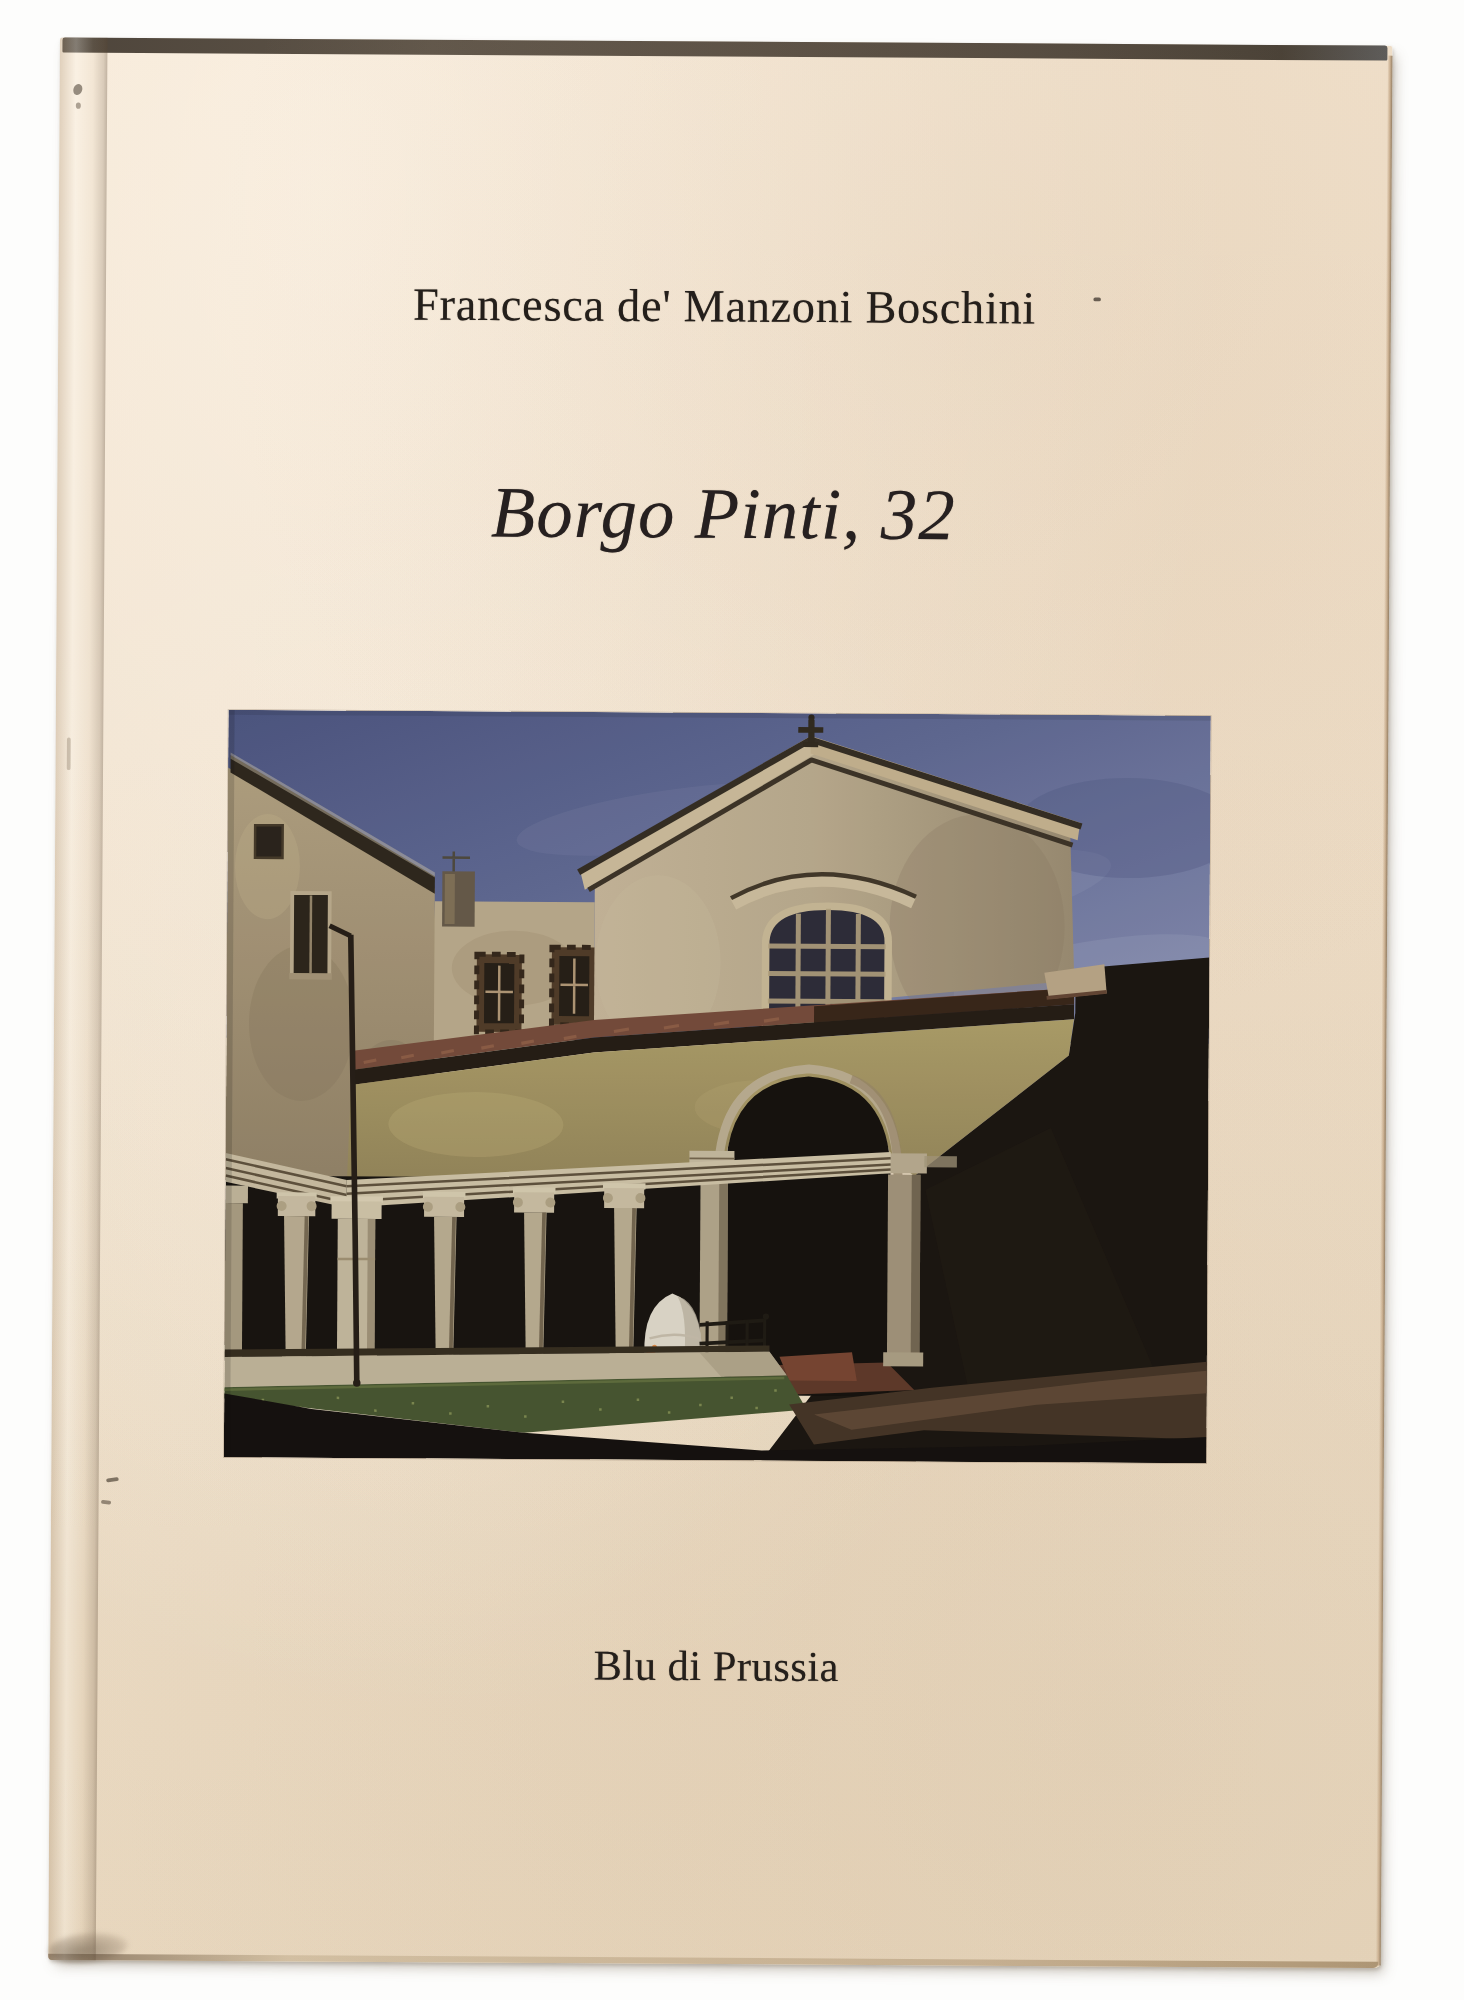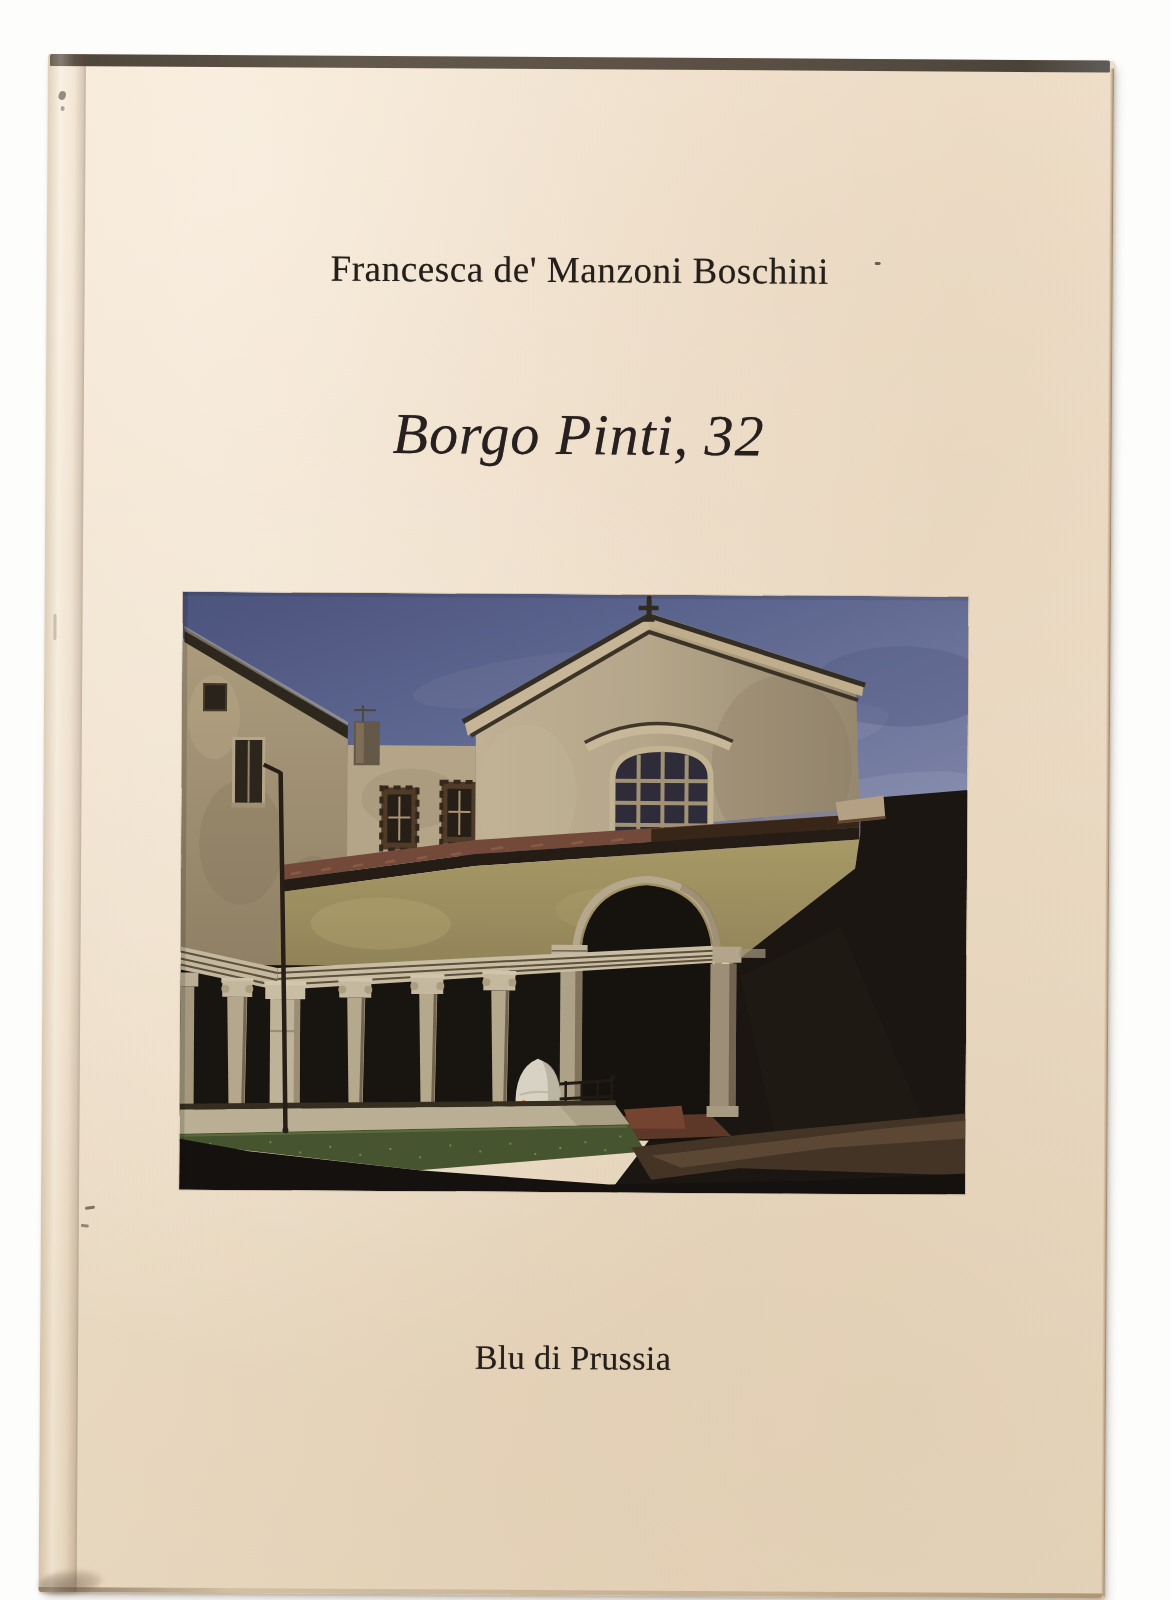--- a/index.html
+++ b/index.html
@@ -1,21 +1,21 @@
 <!DOCTYPE html>
 <html><head>
 <meta charset="utf-8">
 <style>
   html,body{margin:0;padding:0;}
   body{
     width:1171px;height:1600px;overflow:hidden;position:relative;
     background:#fdfdfc;
     font-family:"Liberation Serif","DejaVu Serif",serif;
   }
-  .stage{position:absolute;inset:0;margin-top:24px;}
+  .stage{position:absolute;inset:0;}
   
   .book{
     position:absolute;left:48px;top:30px;width:1066px;height:1538px;
     transform:rotate(0.35deg);transform-origin:0 0;
     border-radius:2px 3px 5px 3px;
     background:
       radial-gradient(ellipse at 20% 8%, rgba(255,248,238,.55), transparent 60%),
       radial-gradient(ellipse at 85% 30%, rgba(232,212,186,.40), transparent 55%),
       radial-gradient(ellipse at 45% 82%, rgba(226,206,178,.35), transparent 60%),
       linear-gradient(176deg,#f3e4d0 0%,#eedec9 35%,#eadac3 68%,#e7d6bd 100%);

